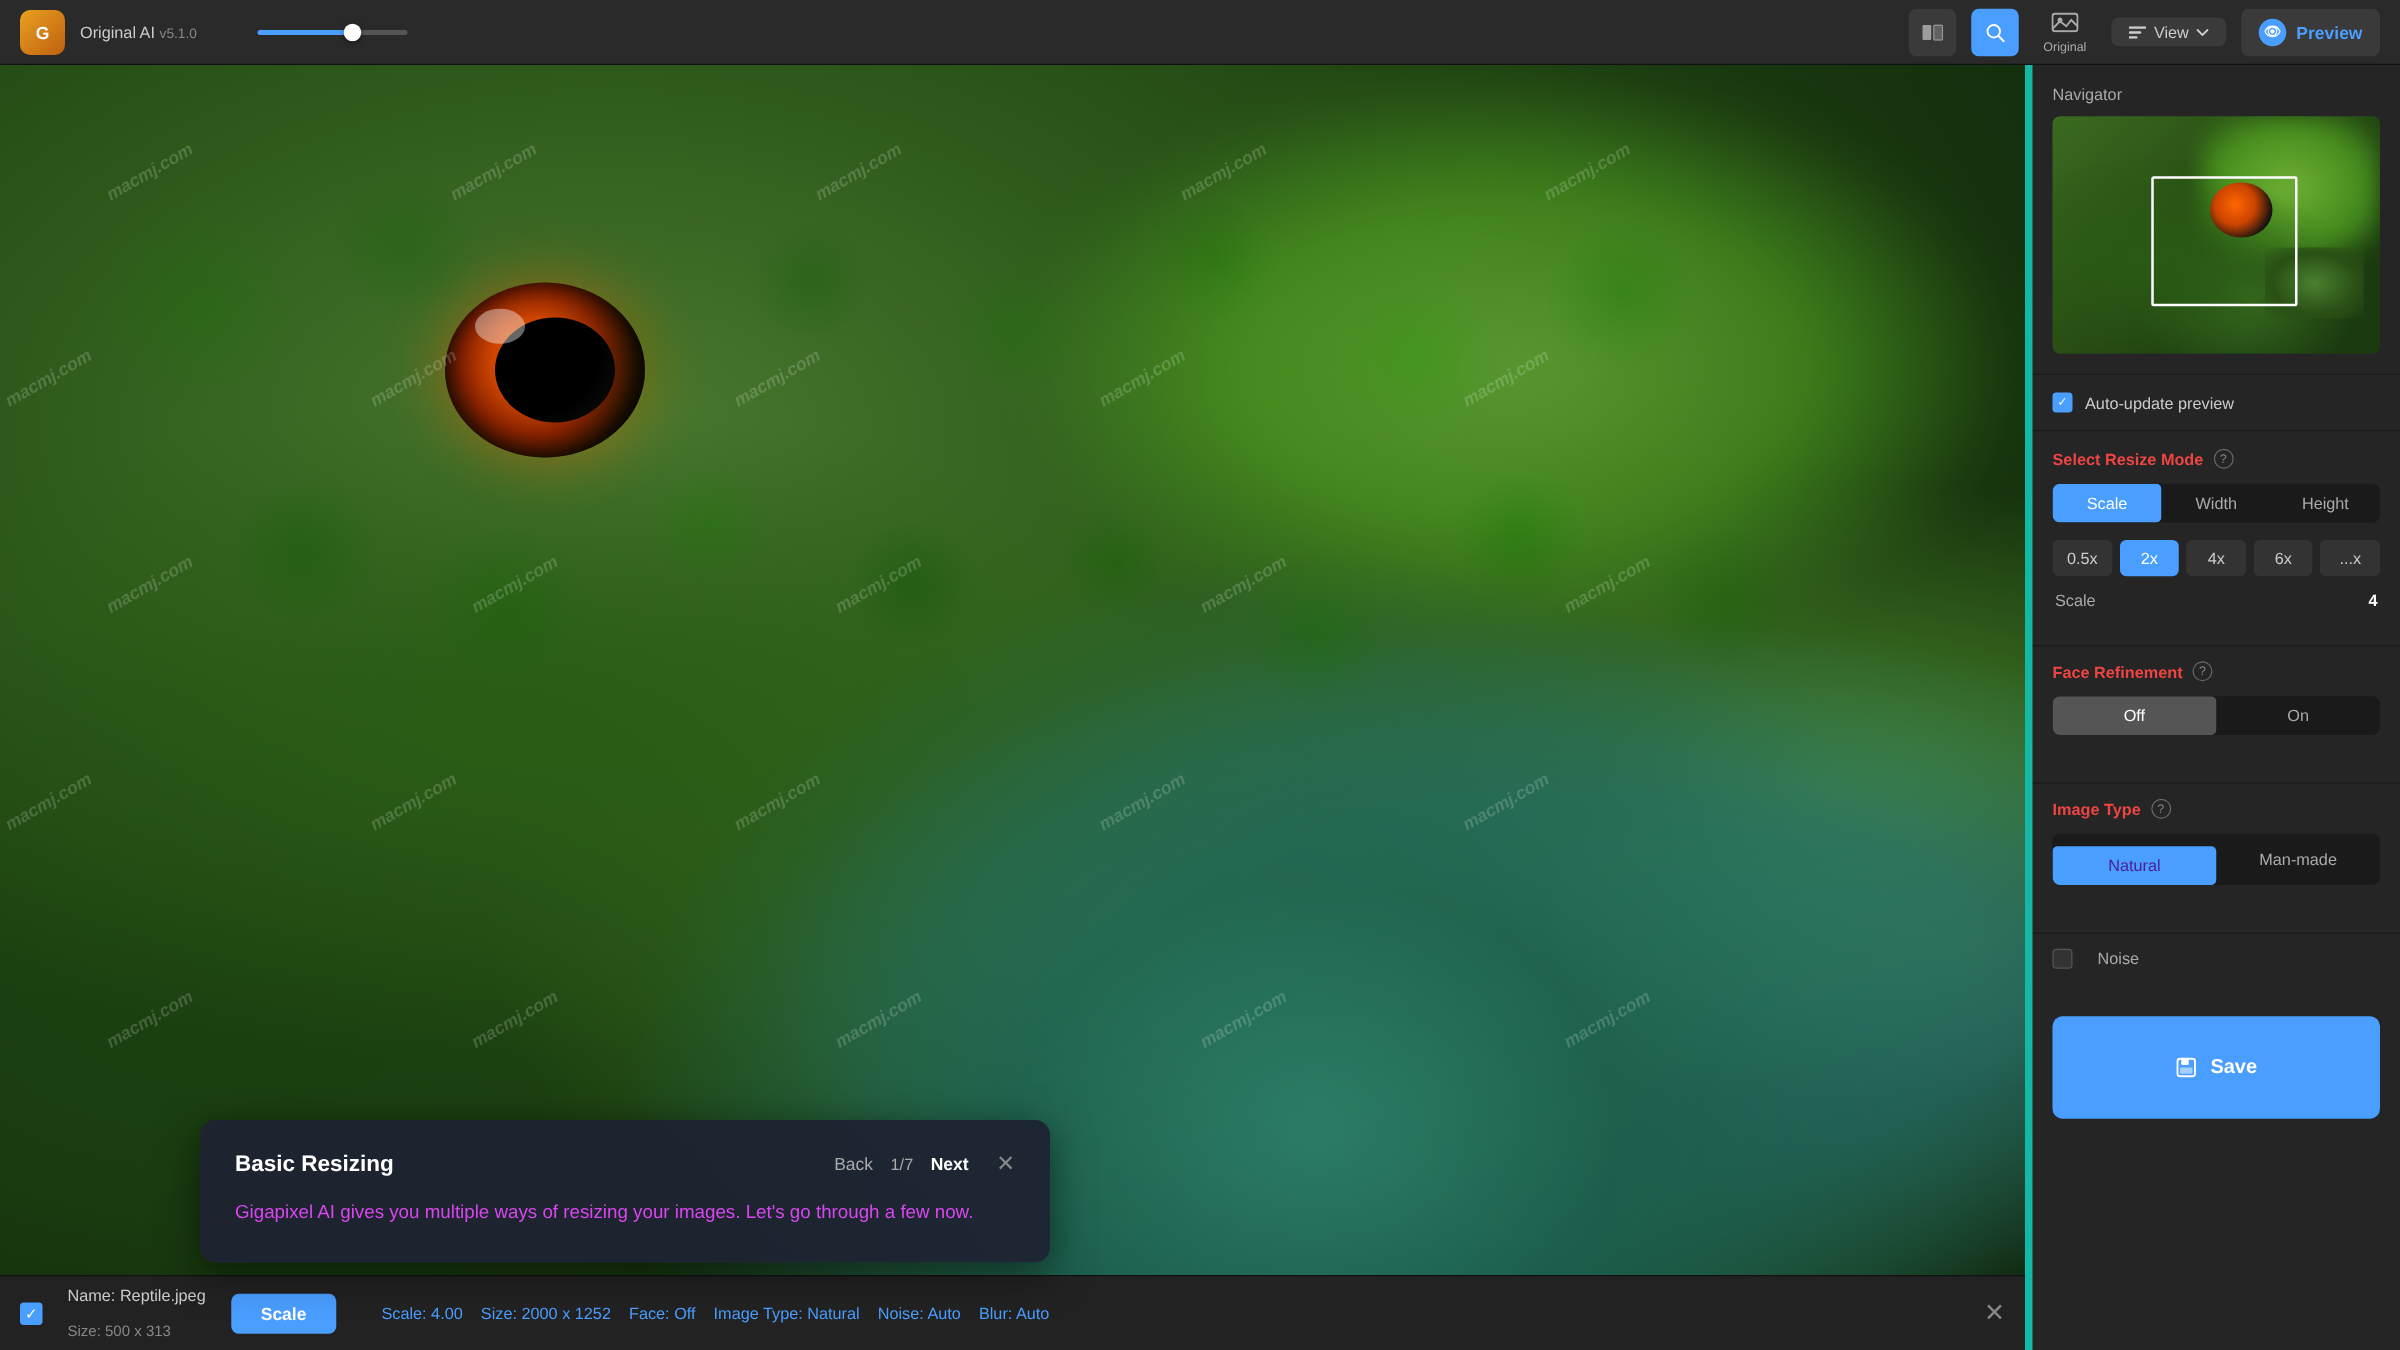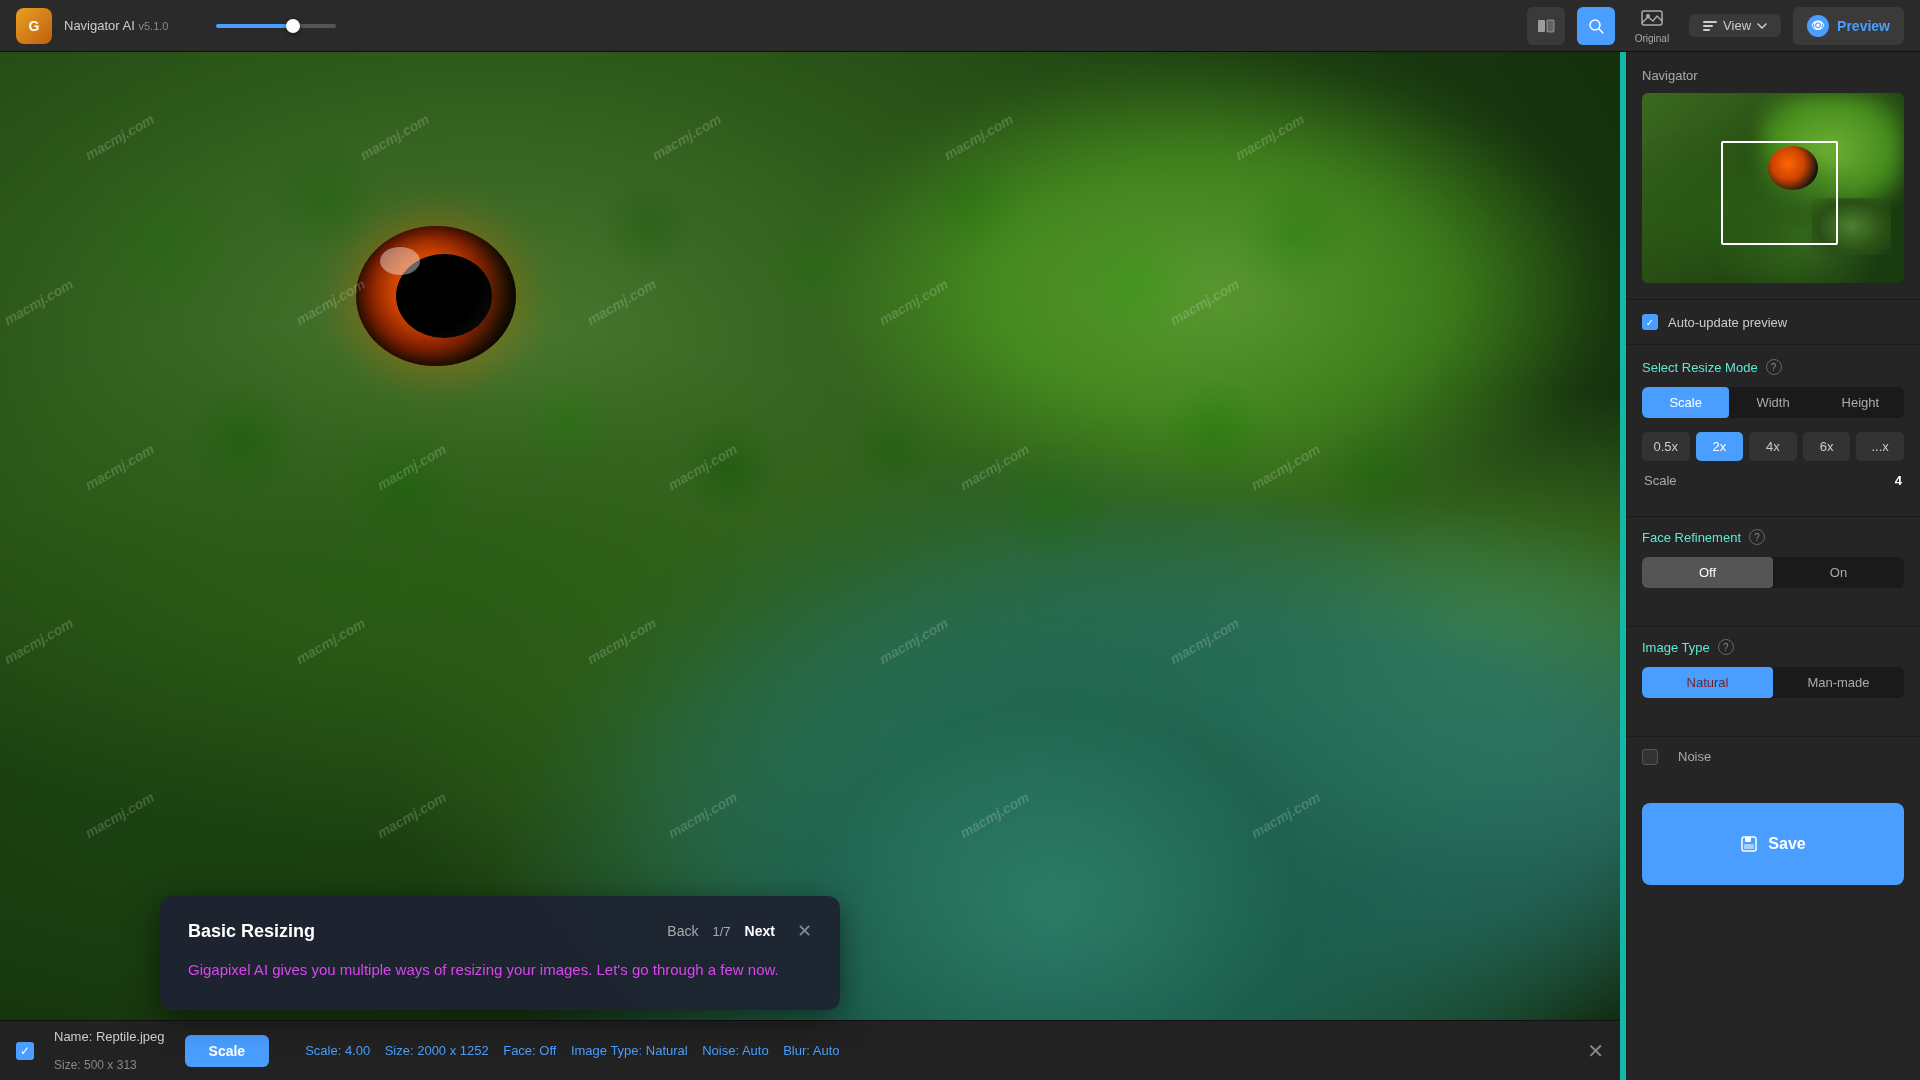--- a/index.html
+++ b/index.html
@@ -305,21 +305,21 @@
       font-size: 10px; color: #fff; flex-shrink: 0;
       cursor: pointer;
     }
     .auto-preview-label { font-size: 13px; color: #ccc; }
 
     
     .section-header {
       display: flex; align-items: center; gap: 8px;
       margin-bottom: 12px;
     }
-    .section-label { font-size: 13px; color: #5eead4; font-weight: 400; text-align: center; }
+    .section-label { font-size: 13px; color: #ef4444; font-weight: 700; text-align: center; }
     .help-icon {
       width: 16px; height: 16px;
       border: 1px solid #666;
       border-radius: 50%;
       display: flex; align-items: center; justify-content: center;
       font-size: 10px; color: #888; cursor: pointer;
     }
 
     
     .tab-group {
@@ -396,22 +396,23 @@
     }
     .toggle-btn.active-off {
       background: #555;
       color: #fff;
       border-radius: 4px;
     }
 
     
     .toggle-btn.active-natural {
       background: #4a9eff;
-      color: #7f1d1d;
+      color: #4c1d95;
       border-radius: 4px;
+      margin-top: 10px;
     }
 
     
     .save-btn {
       margin: 16px;
       background: #4a9eff;
       border: none; border-radius: 8px;
       padding: 32px;
       display: flex; align-items: center; justify-content: center;
       gap: 10px;
@@ -423,21 +424,21 @@
     .panel-section-inner {
       padding: 0 16px 12px;
     }
   </style>
 </head>
 <body>
 
 <div class="topbar">
   <div class="app-logo">G</div>
   <span class="app-title">
-    <span>Navigator AI</span> <span class="app-version">v5.1.0</span>
+    <span>Original AI</span> <span class="app-version">v5.1.0</span>
   </span>
 
   <div class="zoom-slider-container">
     <div class="zoom-slider">
       <div class="zoom-handle"></div>
     </div>
   </div>
 
   <div class="topbar-spacer"></div>
 

